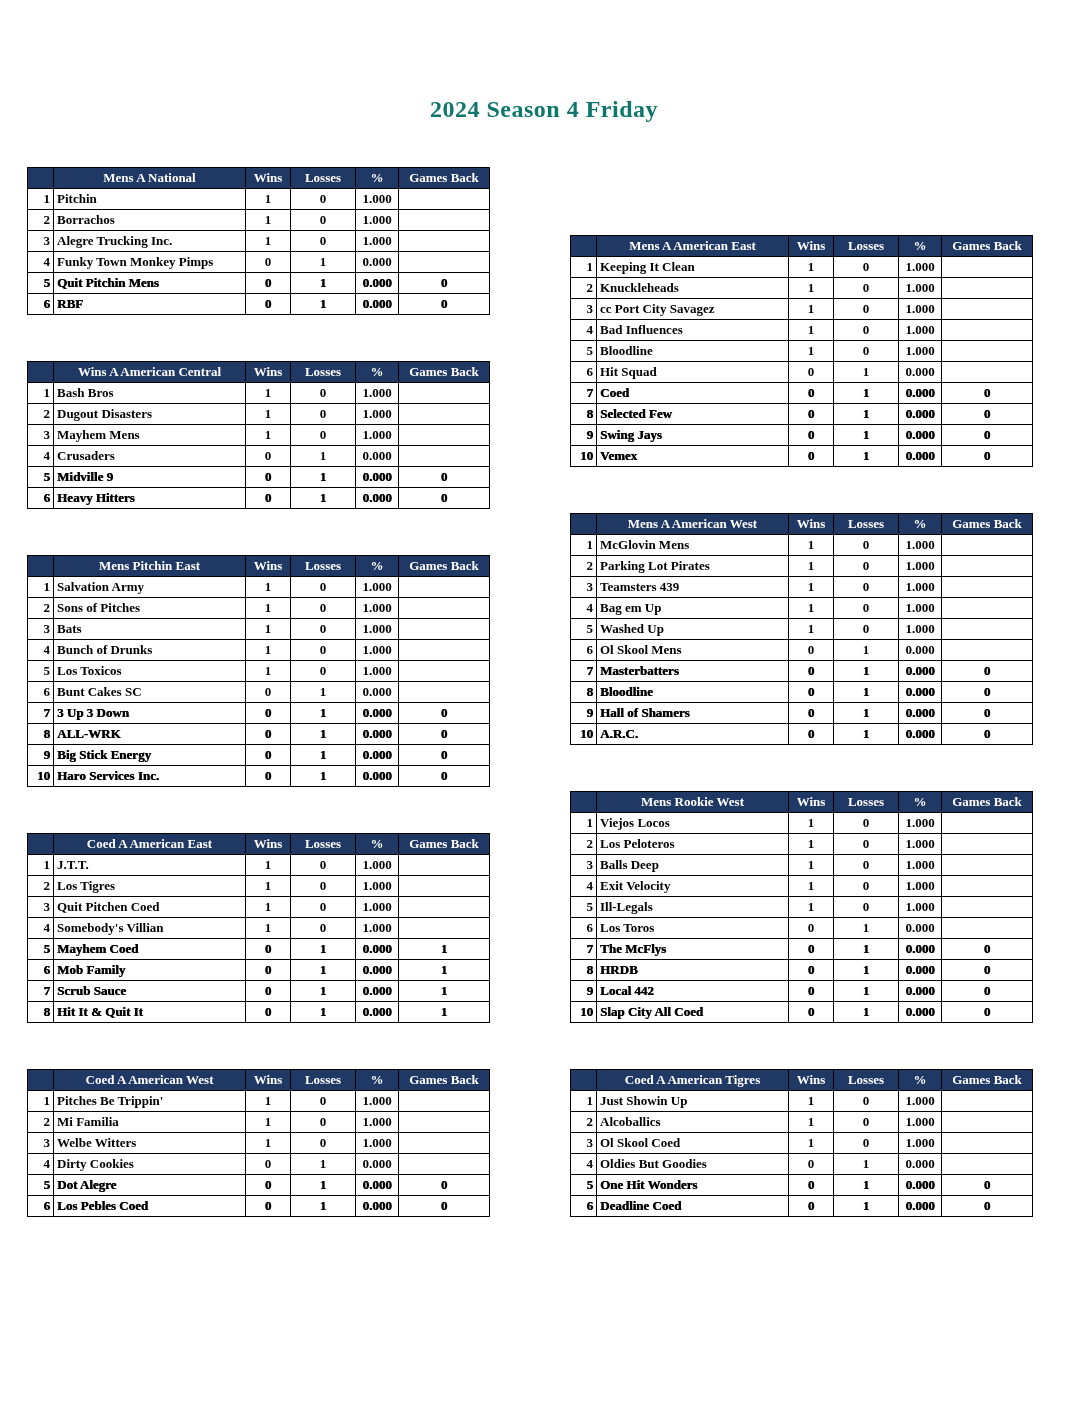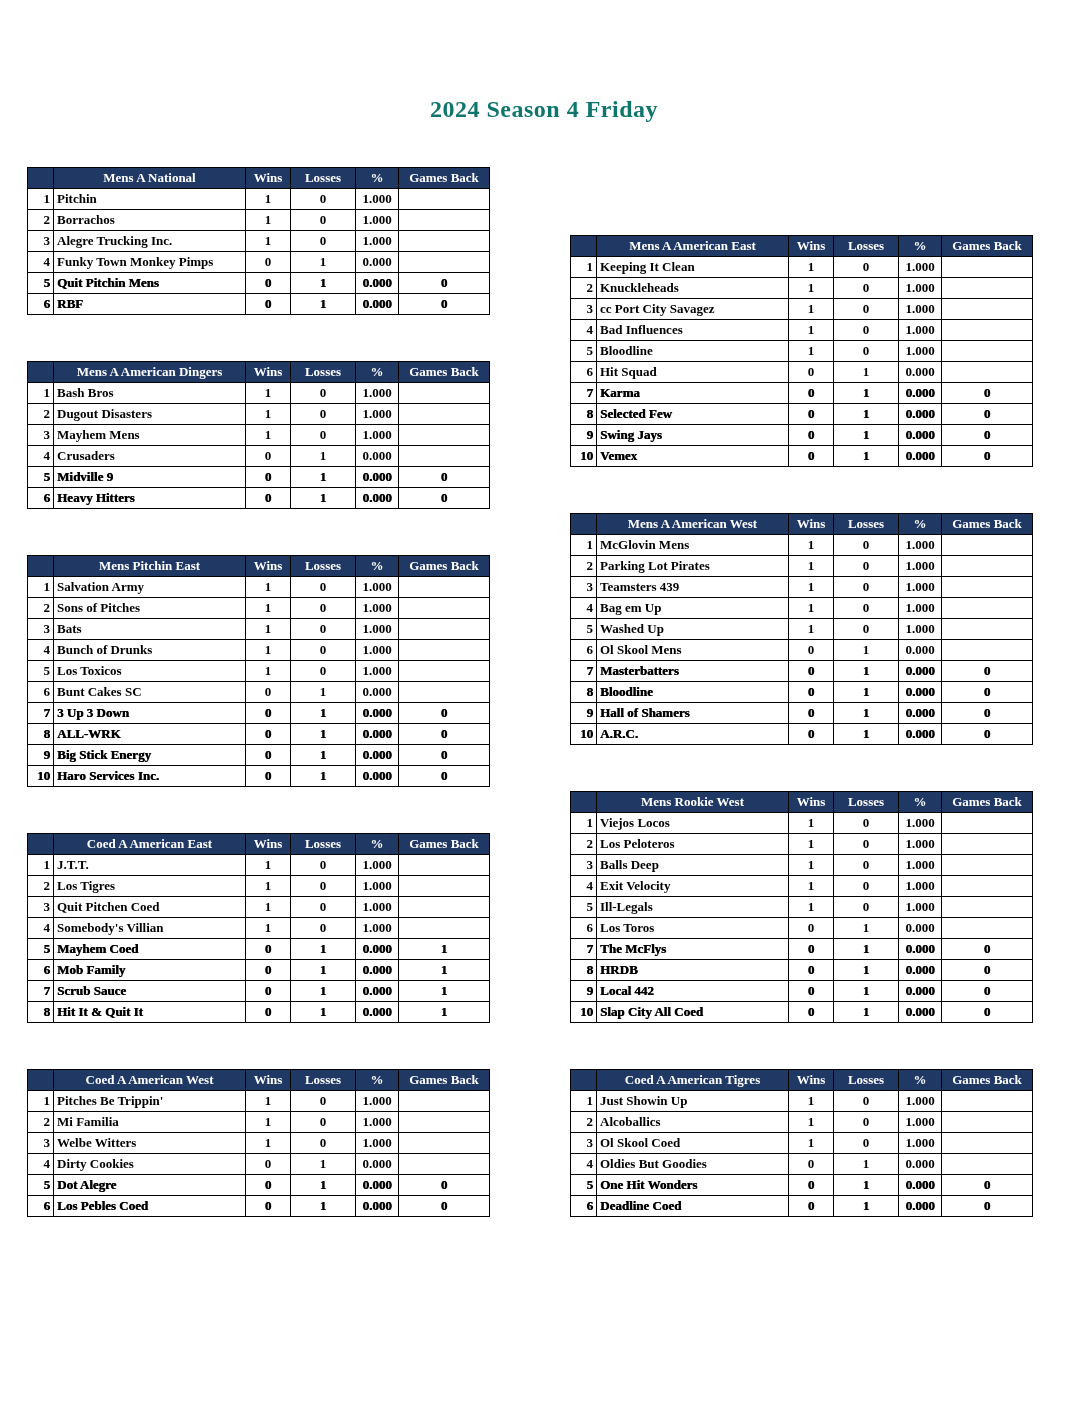--- a/index.html
+++ b/index.html
@@ -150,21 +150,21 @@
             <col class="c-rank">
             <col class="c-team">
             <col class="c-wins">
             <col class="c-losses">
             <col class="c-pct">
             <col class="c-gb">
           </colgroup>
           <thead>
             <tr>
               <th></th>
-              <th>Mens A American Dingers</th>
+              <th>Wins A American Central</th>
               <th>Wins</th>
               <th>Losses</th>
               <th>%</th>
               <th>Games Back</th>
             </tr>
           </thead>
           <tbody>
             <tr>
               <td class="rank">1</td>
               <td class="team">Bash Bros</td>
@@ -538,21 +538,21 @@
             <tr>
               <td class="rank">6</td>
               <td class="team">Hit Squad</td>
               <td class="num">0</td>
               <td class="num">1</td>
               <td class="num">0.000</td>
               <td class="num"></td>
             </tr>
             <tr class="gb-row">
               <td class="rank">7</td>
-              <td class="team">Karma</td>
+              <td class="team">Coed</td>
               <td class="num">0</td>
               <td class="num">1</td>
               <td class="num">0.000</td>
               <td class="num">0</td>
             </tr>
             <tr class="gb-row">
               <td class="rank">8</td>
               <td class="team">Selected Few</td>
               <td class="num">0</td>
               <td class="num">1</td>

